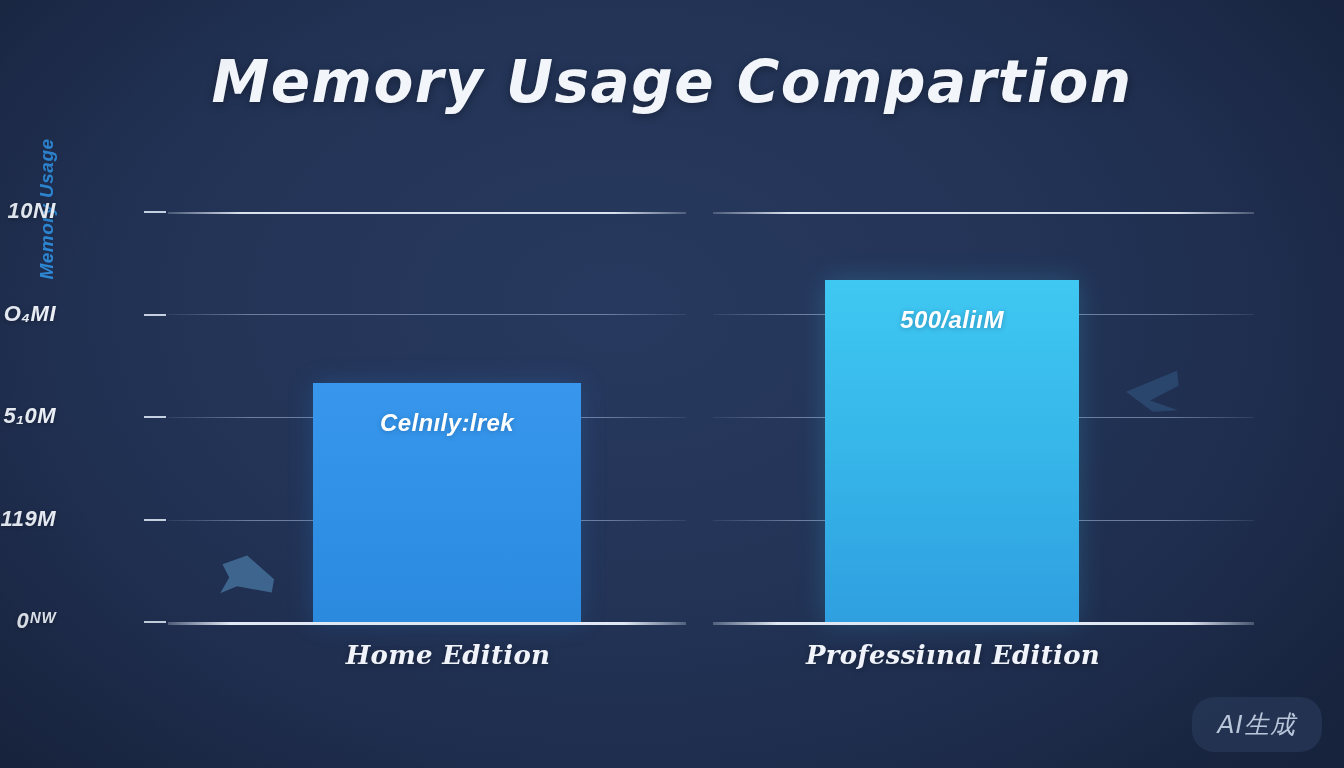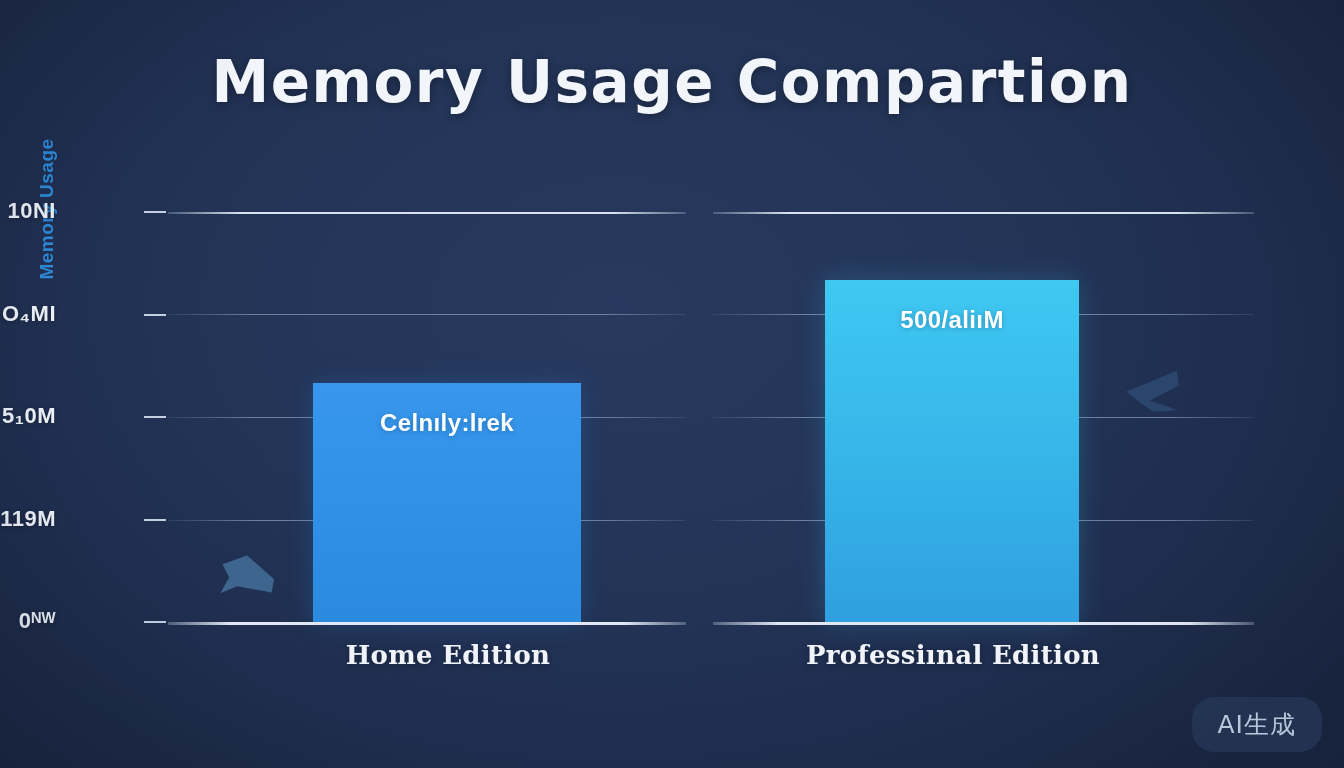--- a/index.html
+++ b/index.html
@@ -14,20 +14,21 @@
     background: #22335a;
   }
 
   #chart-root {
     position: relative;
     width: 1344px;
     height: 768px;
     background:
       radial-gradient(ellipse 900px 620px at 46% 40%, #28395f 0%, #233457 45%, #1e2c4c 78%, #1a2742 100%);
     overflow: hidden;
+    font-style: italic;
   }
 
   
   #vignette {
     position: absolute;
     inset: 0;
     background:
       radial-gradient(ellipse 1100px 760px at 50% 48%, rgba(0,0,0,0) 55%, rgba(12,20,38,0.38) 100%);
     pointer-events: none;
   }

